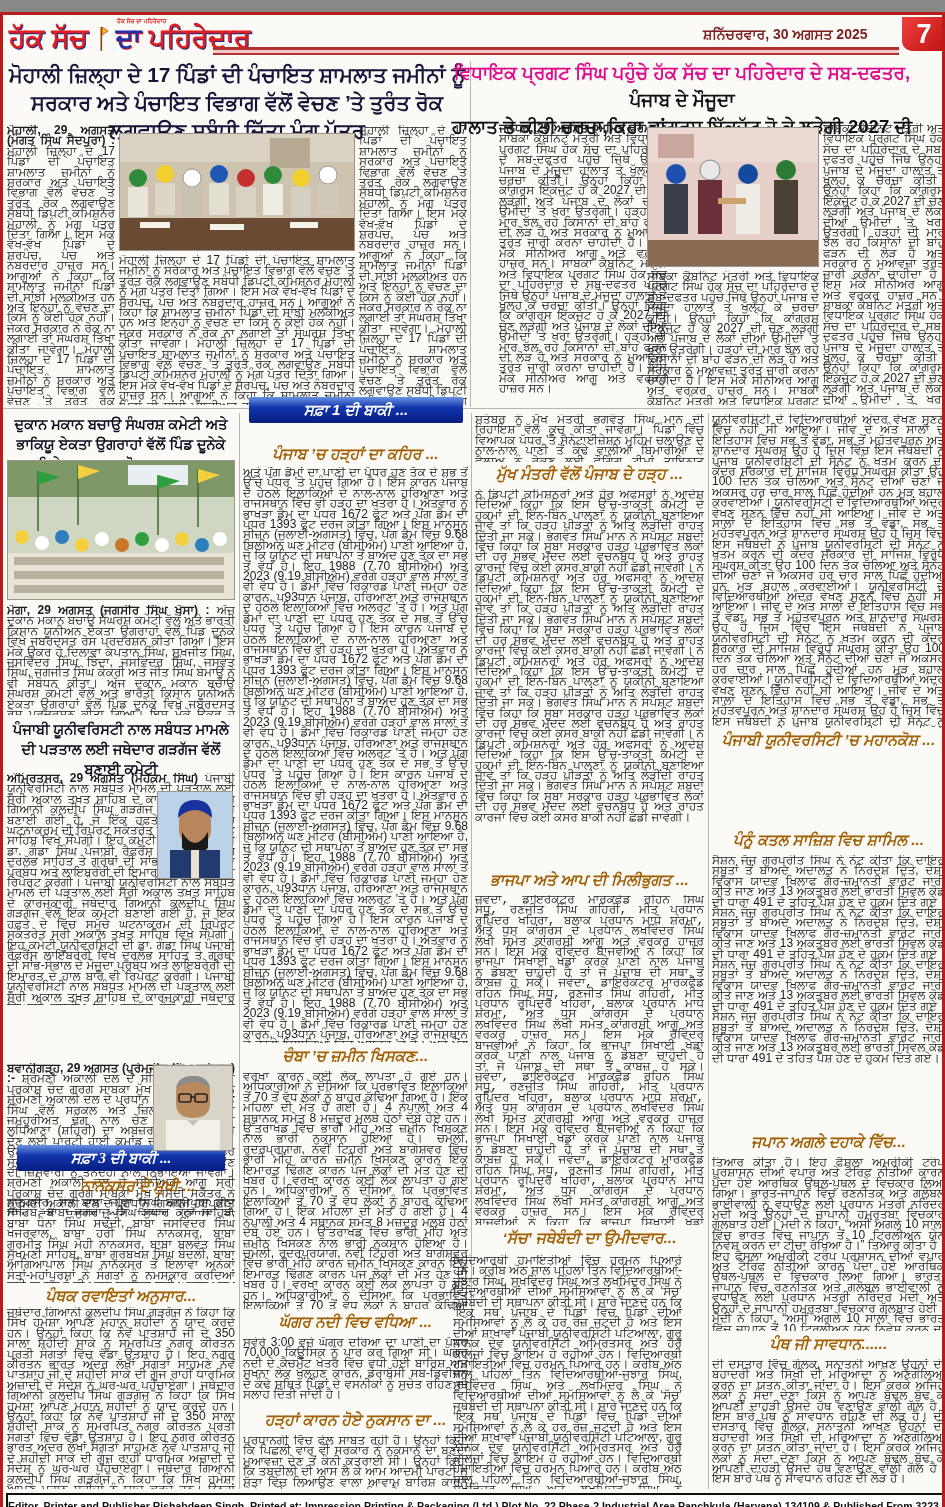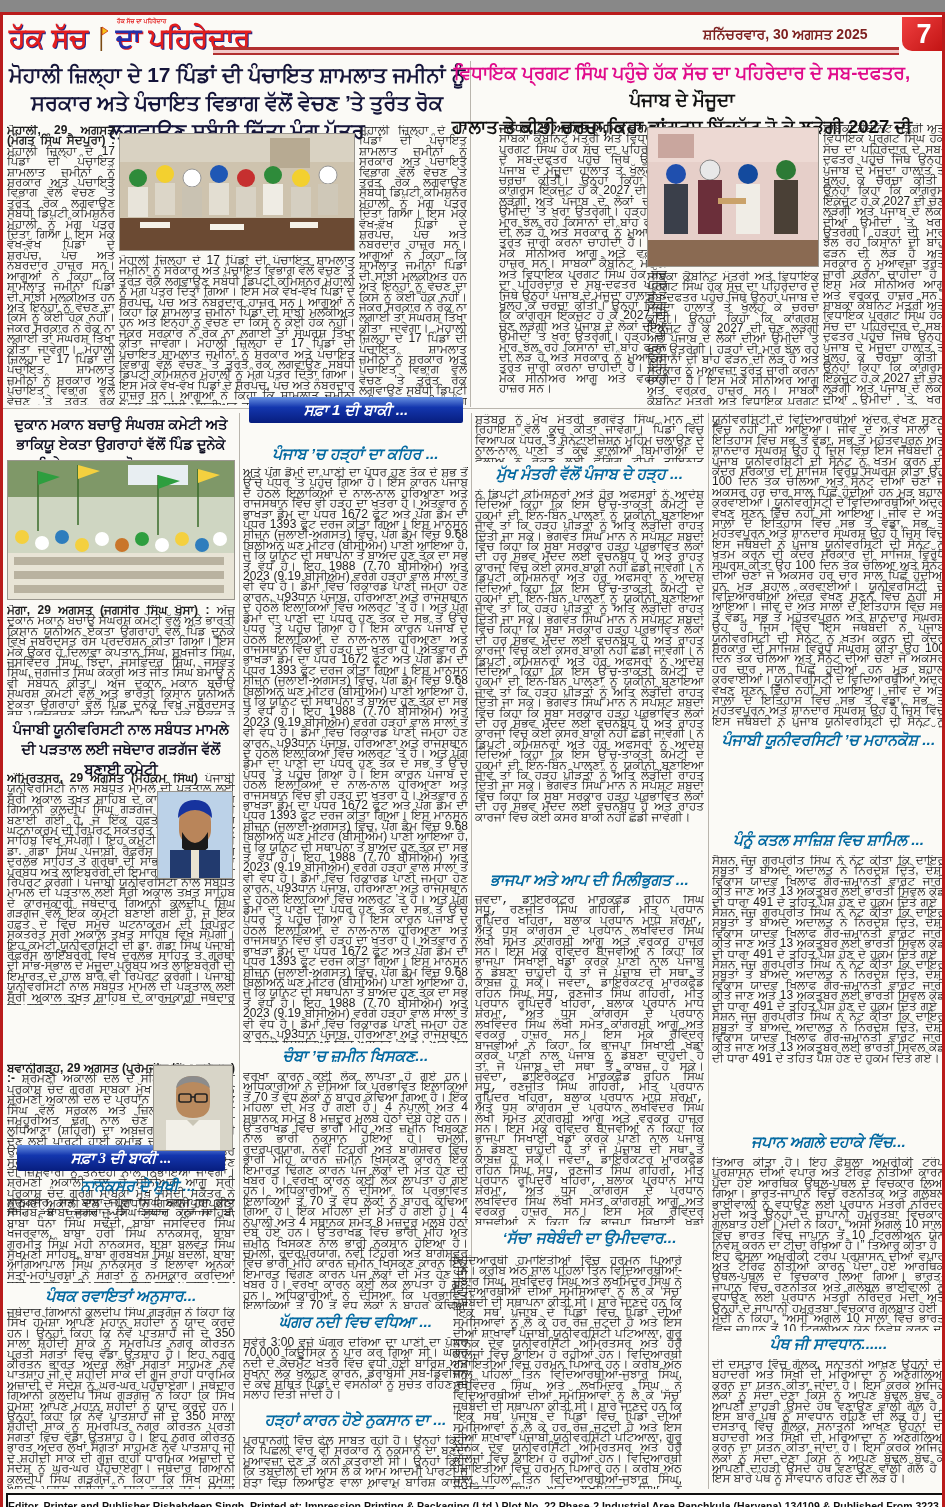--- a/index.html
+++ b/index.html
@@ -18,21 +18,21 @@
   .mh-tag  { font-size:6px; color:#e31e1e; font-weight:bold; }
   .header-rule { border-top:3px solid #b23030; border-bottom:2px solid #b23030; height:8px; background:#f2c9c9; }
   .date-line { color:#7d2020; font-weight:bold; font-size:14px; }
   .pageno { background:linear-gradient(135deg,#f04040,#c01212); color:#fff; font-weight:bold;
             font-size:27px; text-align:center; line-height:34px; border-radius:0 0 0 10px; }
   
   .headline-xl { font-weight:bold; font-size:21px; line-height:28px; color:#15153a; text-align:center; }
   .headline-lg { font-weight:bold; font-size:18.5px; line-height:27px; color:#101010; text-align:center; }
   .hl-accent { color:#e00b8b; }
   .story-head { font-weight:bold; font-size:14.5px; line-height:20px; color:#0d0d20; text-align:center; }
-  .sub-head { font-weight:bold; font-style:italic; font-size:15.5px; color:#0369a1; text-align:center; white-space:nowrap; overflow:hidden; }
+  .sub-head { font-weight:bold; font-style:italic; font-size:15.5px; color:#a16207; text-align:center; white-space:nowrap; overflow:hidden; }
   .cont-box { background:linear-gradient(180deg,#6a93e2 0%,#1336ae 40%,#071d7e 100%);
               color:#fff; font-weight:bold; font-style:italic; font-size:15px; text-align:center;
               line-height:26px; border-radius:2px; }
   
   .body-text { font-size:12px; line-height:10.4px; text-align:justify; color:#1c1c1c;
                overflow:hidden; word-break:break-word; }
   .dateline { font-weight:bold; }
   
   .vline { width:1px; background:#b9b5ad; }
   .hline { height:1px; background:#b9b5ad; }

